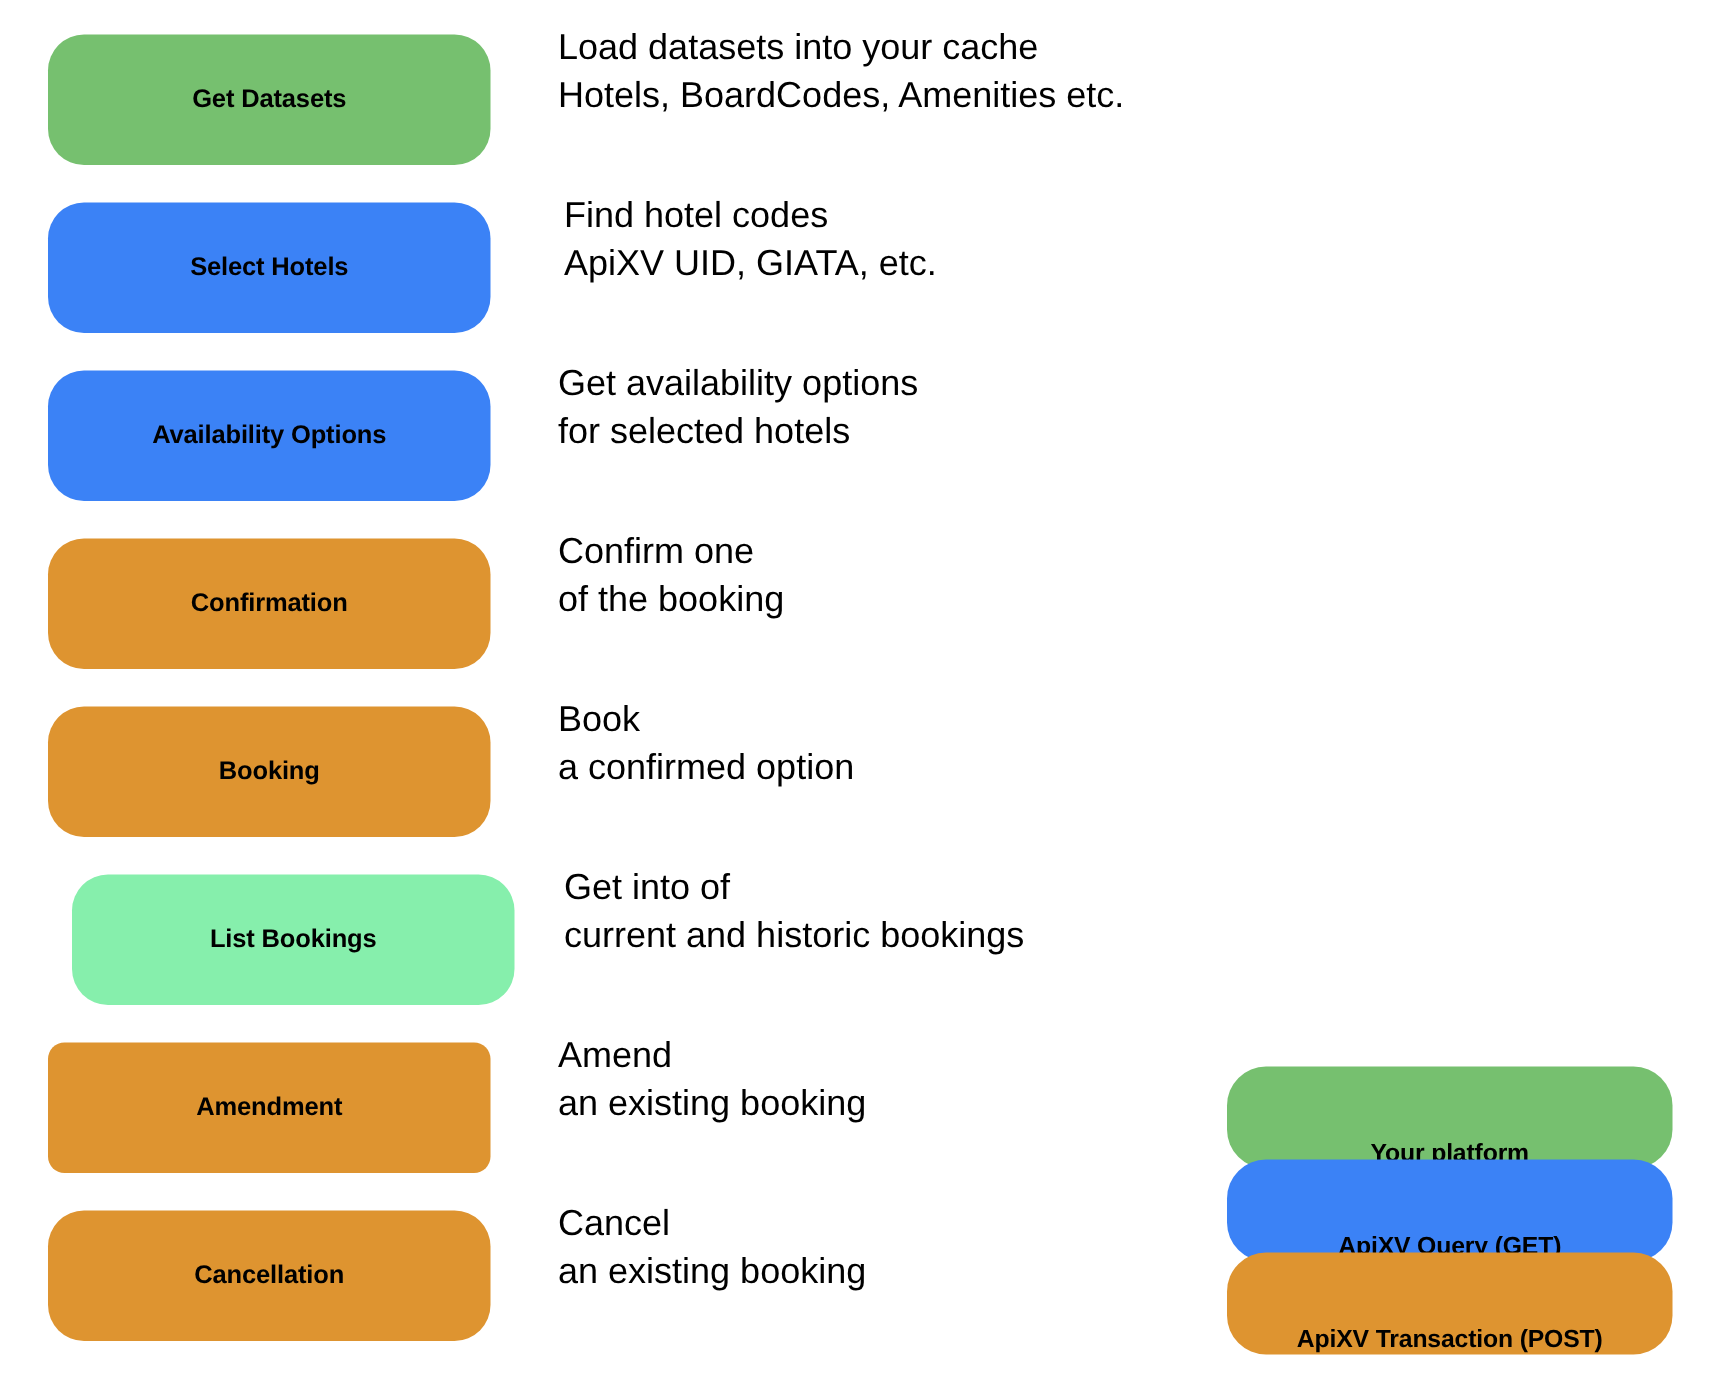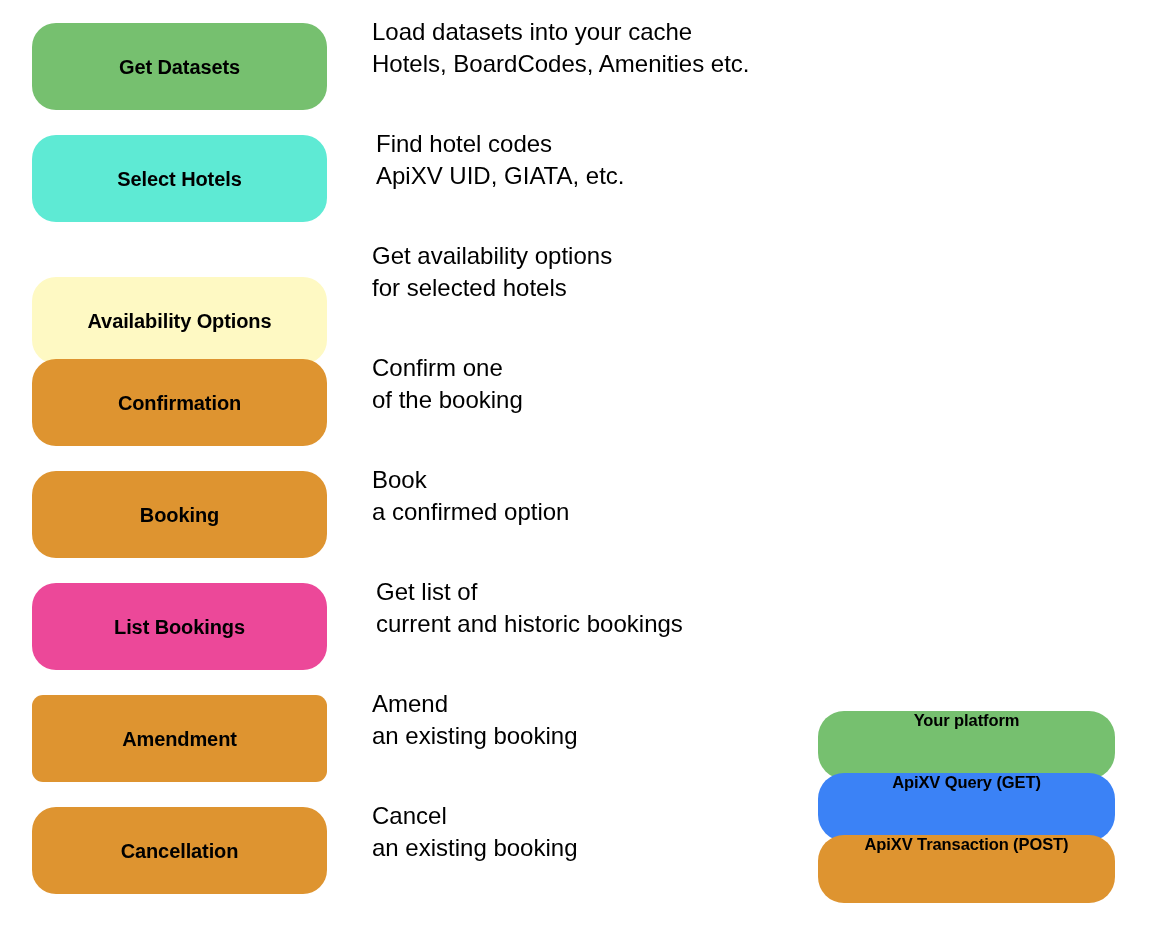--- a/index.html
+++ b/index.html
@@ -34,21 +34,21 @@
     top: 0;
     width: 295px;
     height: 87px;
     border-radius: 24px;
     display: flex;
     align-items: center;
     justify-content: center;
     box-sizing: border-box;
   }
   .pill-label {
-    font-size: 20px;
+    font-size: 17px;
     font-weight: bold;
     letter-spacing: -0.1px;
     color: #000000;
     text-align: center;
     line-height: 1.1;
   }
   .desc {
     position: absolute;
     left: 372px;
     top: -7px;
@@ -73,21 +73,21 @@
     top: 711px;
     width: 297px;
   }
   .legend-pill {
     position: absolute;
     left: 0;
     width: 297px;
     height: 68px;
     border-radius: 26px;
     display: flex;
-    align-items: flex-start;
+    align-items: flex-end;
     justify-content: center;
     box-sizing: border-box;
   }
   .legend-label {
     font-size: 16.5px;
     font-weight: bold;
     letter-spacing: -0.1px;
     color: #000000;
     text-align: center;
   }
@@ -97,48 +97,48 @@
 
 <div id="canvas">
   <div id="flow-column">
       <div class="flow-row" style="top: 23px;">
         <div class="pill" style="background: rgb(118, 192, 111);">
           <span class="pill-label">Get Datasets</span>
         </div>
         <div class="desc"><span class="desc-line">Load datasets into your cache</span><span class="desc-line">Hotels, BoardCodes, Amenities etc.</span></div>
       </div>
       <div class="flow-row" style="top: 135px;">
-        <div class="pill" style="background: #5eead4;">
+        <div class="pill" style="background: #3b82f6;">
           <span class="pill-label">Select Hotels</span>
         </div>
         <div class="desc indent"><span class="desc-line">Find hotel codes</span><span class="desc-line">ApiXV UID, GIATA, etc.</span></div>
       </div>
       <div class="flow-row" style="top: 247px;">
-        <div class="pill" style="background: #fef9c3; margin-top: 30px;">
+        <div class="pill" style="background: #3b82f6;">
           <span class="pill-label">Availability Options</span>
         </div>
         <div class="desc"><span class="desc-line">Get availability options</span><span class="desc-line">for selected hotels</span></div>
       </div>
       <div class="flow-row" style="top: 359px;">
         <div class="pill" style="background: rgb(222, 148, 48);">
           <span class="pill-label">Confirmation</span>
         </div>
         <div class="desc"><span class="desc-line">Confirm one</span><span class="desc-line">of the booking</span></div>
       </div>
       <div class="flow-row" style="top: 471px;">
         <div class="pill" style="background: rgb(222, 148, 48);">
           <span class="pill-label">Booking</span>
         </div>
         <div class="desc"><span class="desc-line">Book</span><span class="desc-line">a confirmed option</span></div>
       </div>
       <div class="flow-row" style="top: 583px;">
-        <div class="pill" style="background: #ec4899;">
+        <div class="pill" style="background: #86efac; margin-left: 16px;">
           <span class="pill-label">List Bookings</span>
         </div>
-        <div class="desc indent"><span class="desc-line">Get list of</span><span class="desc-line">current and historic bookings</span></div>
+        <div class="desc indent"><span class="desc-line">Get into of</span><span class="desc-line">current and historic bookings</span></div>
       </div>
       <div class="flow-row" style="top: 695px;">
         <div class="pill" style="background: rgb(222, 148, 48); border-radius: 11px;">
           <span class="pill-label">Amendment</span>
         </div>
         <div class="desc"><span class="desc-line">Amend</span><span class="desc-line">an existing booking</span></div>
       </div>
       <div class="flow-row" style="top: 807px;">
         <div class="pill" style="background: rgb(222, 148, 48);">
           <span class="pill-label">Cancellation</span>

